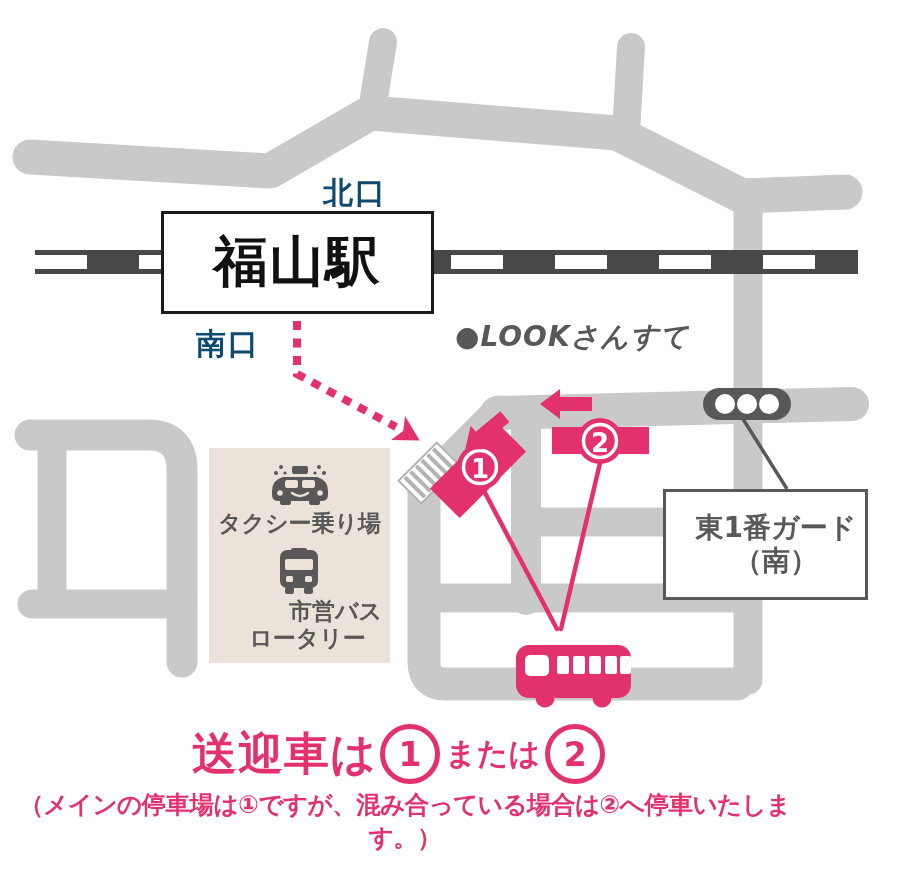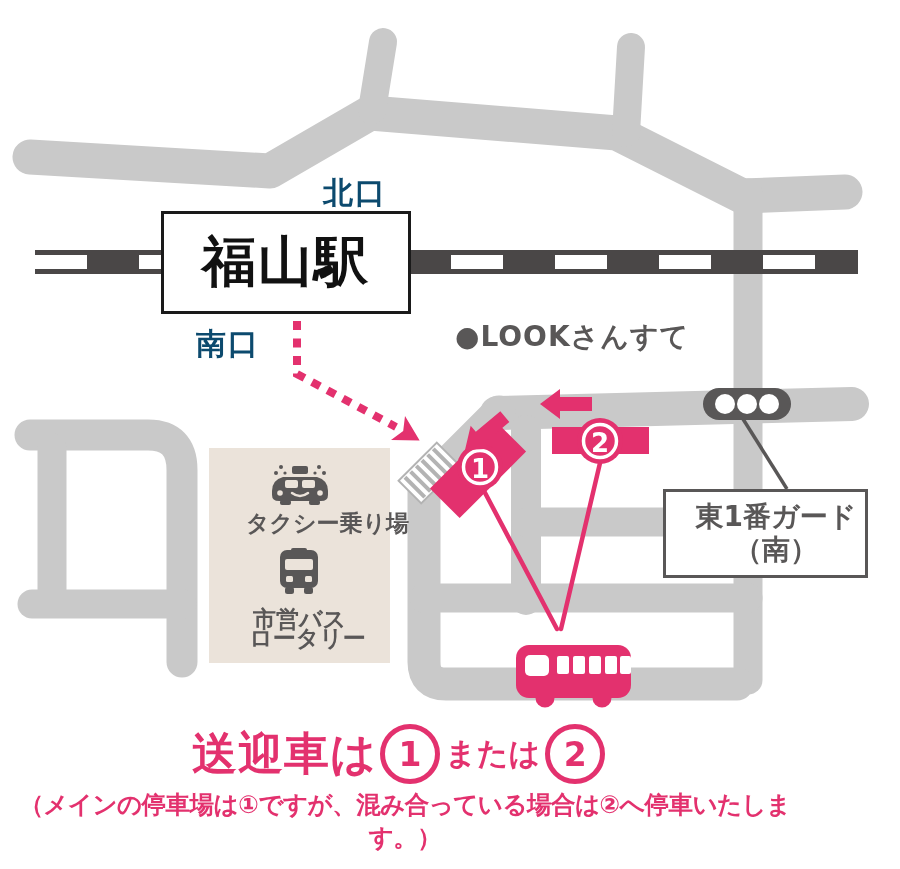--- a/index.html
+++ b/index.html
@@ -1,27 +1,27 @@
 <!DOCTYPE html>
 <html><head>
 <meta charset="utf-8">
 <style>
   html,body{margin:0;padding:0;background:#fff;}
   .stage{position:relative;width:900px;height:869px;background:#ffffff;overflow:hidden;
          font-family:"DejaVu Sans","Liberation Sans",sans-serif;}
   .map-svg{position:absolute;left:0;top:0;}
   .abs{position:absolute;}
-  .station-box{left:161px;top:211px;width:250px;height:103px;background:#ffffff;
+  .station-box{left:161px;top:211px;width:273px;height:103px;background:#ffffff;
     border:3px solid #1a1a1a;display:flex;align-items:center;justify-content:center;box-sizing:border-box;}
   .station-name{font-size:54px;font-weight:700;color:#111111;letter-spacing:2px;}
   .exit-label{font-size:30px;font-weight:600;color:#0c4a6e;letter-spacing:2px;}
   .north-exit{left:323px;top:173px;}
   .south-exit{left:196px;top:324px;}
-  .look-label{left:455px;top:318px;font-size:28px;font-weight:600;color:#595757;letter-spacing:1px;}
-  .guard-box{left:663px;top:489px;width:205px;height:89px;background:#ffffff;border:3px solid #595757;
+  .look-label{left:455px;top:318px;font-size:28px;font-weight:600;color:#595757;letter-spacing:1px;font-style:italic;}
+  .guard-box{left:663px;top:489px;width:205px;height:111px;background:#ffffff;border:3px solid #595757;
     box-sizing:border-box;display:flex;flex-direction:column;align-items:center;justify-content:center;
     color:#595757;font-size:28px;font-weight:600;line-height:1.15;padding-left:21px;}
   .terminal-area{left:209px;top:448px;width:181px;height:215px;background:#ebe3da;}
   .terminal-label{position:absolute;left:0;width:100%;text-align:center;color:#595757;
     font-size:23px;font-weight:600;letter-spacing:0px;}
   .taxi-svg{position:absolute;left:59px;top:16px;}
   .graybus-svg{position:absolute;left:71px;top:100px;}
   .caption-main{left:0;top:724px;width:800px;display:flex;align-items:center;justify-content:center;
     color:#e3316e;font-weight:700;}
   .cap-big{font-size:45px;letter-spacing:1px;}
@@ -164,33 +164,33 @@
         <rect x="12" y="36" width="11" height="5" rx="2"></rect>
         <rect x="41" y="36" width="11" height="5" rx="2"></rect>
         <path d="M4,27 Q4,16 15,13 L49,13 Q60,16 60,27 L60,31 Q60,37 53,37 L11,37 Q4,37 4,31 Z"></path>
       </g>
       <rect x="17" y="16" width="13" height="8" rx="2" fill="#ebe3da"></rect>
       <rect x="34" y="16" width="13" height="8" rx="2" fill="#ebe3da"></rect>
       <circle cx="12" cy="29" r="2.8" fill="#ebe3da"></circle>
       <circle cx="52" cy="29" r="2.8" fill="#ebe3da"></circle>
       <path d="M24,29 Q32,35 40,29" fill="none" stroke="#ebe3da" stroke-width="2.5" stroke-linecap="round"></path>
     </svg>
-    <div class="terminal-label" style="top:60px;padding-left:28px;">タクシー乗り場</div>
+    <div class="terminal-label" style="top:60px;">タクシー乗り場</div>
     <svg class="graybus-svg" width="38" height="47" viewBox="0 0 38 47">
       <g fill="#595757">
         <rect x="11" y="0" width="16" height="5" rx="2"></rect>
         <rect x="5" y="39" width="9" height="7" rx="2.5"></rect>
         <rect x="24" y="39" width="9" height="7" rx="2.5"></rect>
         <rect x="0" y="2" width="38" height="38" rx="7"></rect>
       </g>
       <rect x="5" y="11" width="28" height="11" rx="2" fill="#ebe3da"></rect>
       <rect x="6" y="28" width="7" height="6" rx="1.5" fill="#ebe3da"></rect>
       <rect x="25" y="28" width="7" height="6" rx="1.5" fill="#ebe3da"></rect>
     </svg>
-    <div class="terminal-label" style="top:156px;">市営バス</div>
+    <div class="terminal-label" style="top:148px;margin-left:36px;">市営バス</div>
     <div class="terminal-label" style="top:175px;padding-left:8px;">ロータリー</div>
   </div>
 
   <div class="abs caption-main">
     <span class="cap-big">送迎車は</span>
     <span class="circled-num">1</span>
     <span class="cap-small">または</span>
     <span class="circled-num">2</span>
   </div>
   <div class="abs caption-sub">（メインの停車場は①ですが、混み合っている場合は②へ停車いたします。）</div>

